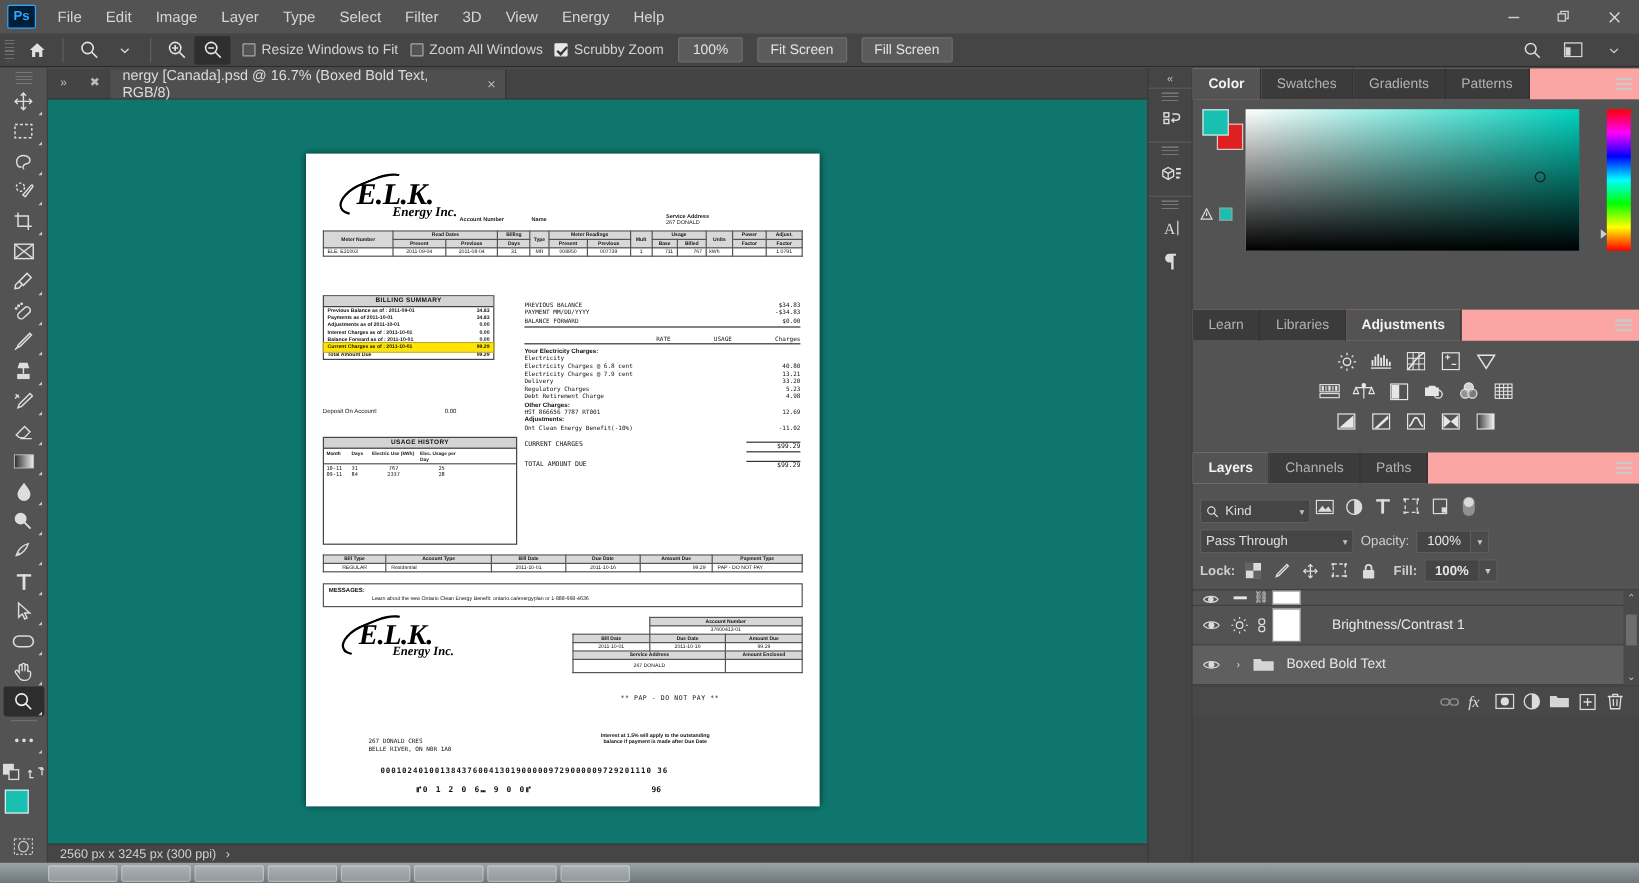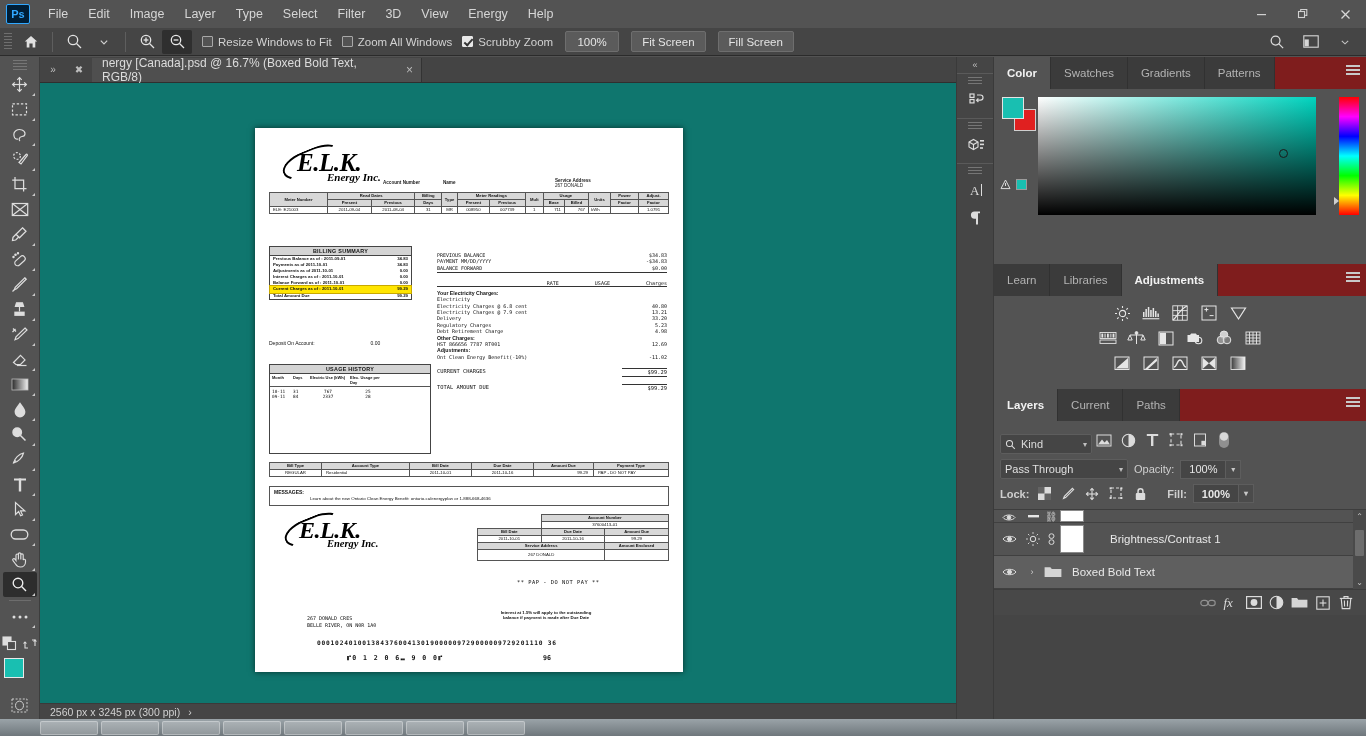--- a/index.html
+++ b/index.html
@@ -196,22 +196,22 @@
   .rail-grip { width: 14px; height: 8px; margin: 3px auto 1px;
     background: repeating-linear-gradient(to bottom, #767676 0 1px, transparent 1px 3px); }
   .rail-icon { width: 38px; height: 28px; display: flex; align-items: center; justify-content: center; color: #d4d4d4; }
 
   .rightdock {
     position: absolute; top: 57px; right: 0; width: 372px; bottom: 17px;
     background: #454545;
   }
   .panel { background: #454545; }
   .panel-tabs {
-    display: flex; align-items: stretch; height: 32px;
-    background: #7f1d1d; position: relative;
+    display: flex; align-items: stretch; height: 26px;
+    background: #fca5a5; position: relative;
   }
   .ptab {
     padding: 0 13px; display: flex; align-items: center;
     font-size: 11.5px; color: #b3b3b3; background: #3b3b3b;
     border-right: 1px solid #313131;
   }
   .ptab.active { background: #535353; color: #f2f2f2; font-weight: bold; }
   .panel-menu {
     position: absolute; right: 6px; top: 0; height: 26px;
     display: flex; align-items: center; color: #c9c9c9;
@@ -1131,21 +1131,21 @@
               <rect x="1" y="1" width="14" height="12.5" fill="url(#scg)" stroke="#e6e6e6" stroke-width="0.9"></rect>
             </svg>
           </div>
         </div>
       </div>
     </div>
 
     <div class="panel">
       <div class="panel-tabs">
         <div class="ptab active">Layers</div>
-        <div class="ptab">Current</div>
+        <div class="ptab">Channels</div>
         <div class="ptab">Paths</div>
         <div class="panel-menu">
             <span class="hamb"></span>
           </div>
       </div>
 
       <div class="lay-body">
         <div class="lay-filter">
           <div class="kind-box">
             <svg width="11" height="11" viewBox="0 0 13 13" fill="none" stroke="#dcdcdc" stroke-width="1.2">
@@ -1240,21 +1240,21 @@
               <rect x="0.6" y="10" width="2" height="2" fill="#dcdcdc" stroke="none"></rect>
               <rect x="11.4" y="10" width="2" height="2" fill="#dcdcdc" stroke="none"></rect>
             </svg>
           </div>
           <div class="lock-ico">
             <svg width="13" height="14" viewBox="0 0 13 14" fill="#dcdcdc">
               <path d="M3.3 6 V4.2 a3.2 3.2 0 0 1 6.4 0 V6 H8.2 V4.2 a1.7 1.7 0 0 0-3.4 0 V6 Z"></path>
               <rect x="1.8" y="6" width="9.4" height="7" rx="1"></rect>
             </svg>
           </div>
-          <span class="lbl-sm" style="margin-left:12px">Fill:</span>
+          <span class="lbl-sm" style="margin-left:6px">Fill:</span>
           <div style="display:flex">
             <div class="num-box">100%</div>
             <div class="num-chev">▾</div>
           </div>
         </div>
 
         <div class="layer-list">
 
           <div class="layer-row" style="height:13px; overflow:hidden; align-items:flex-end;">
             <div class="eye">

